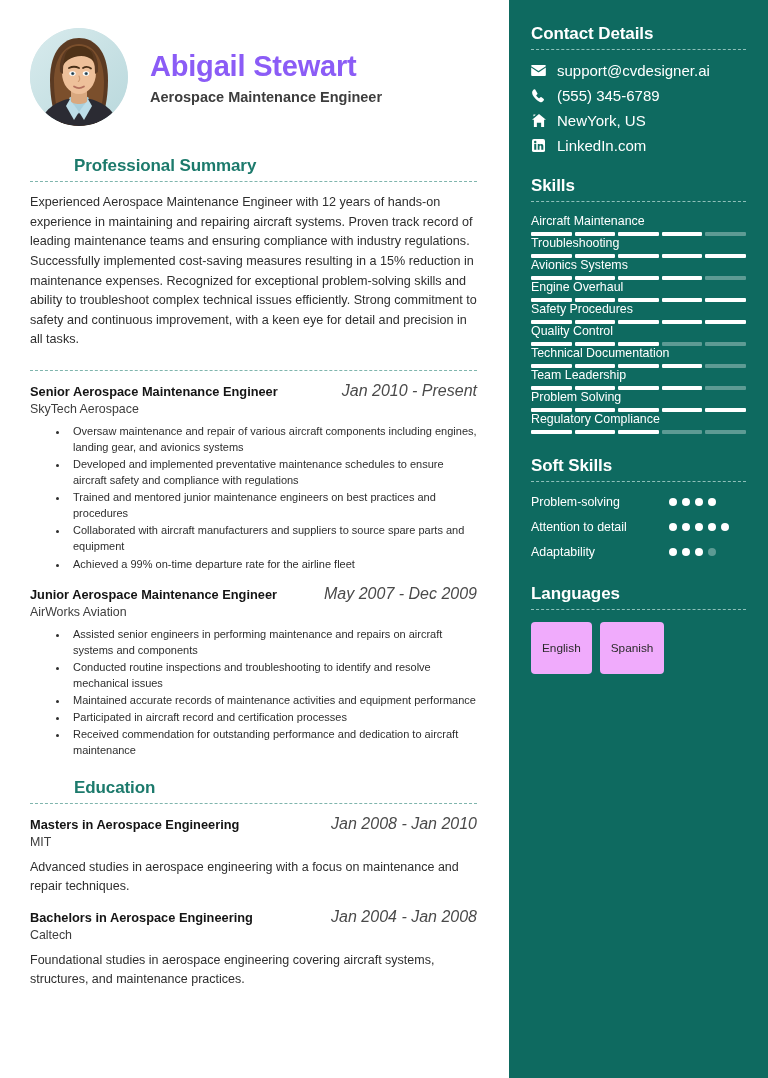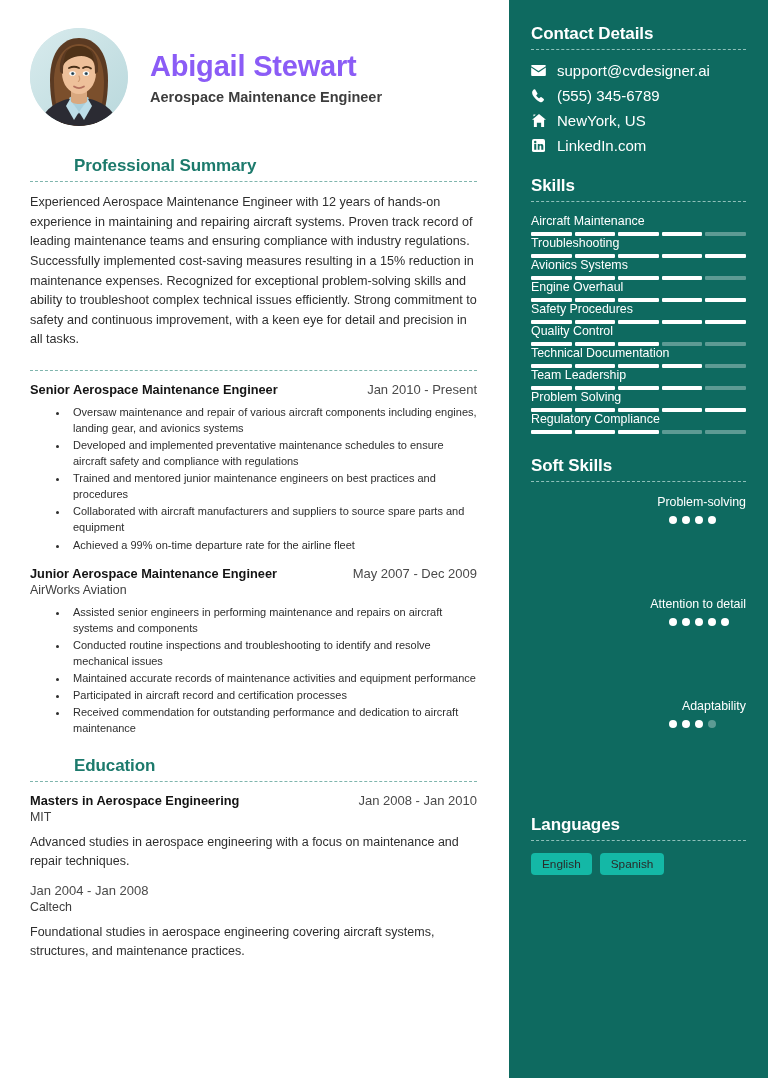--- a/index.html
+++ b/index.html
@@ -89,24 +89,25 @@
     justify-content: space-between;
     align-items: baseline;
     gap: 12px;
   }
   .entry-title {
     font-size: 12.8px;
     font-weight: bold;
     color: #141414;
   }
   .entry-date {
-    font-size: 13px;
+    font-size: 16px;
     color: #4a4a4a;
     white-space: nowrap;
     flex: 0 0 auto;
+    font-style: italic;
   }
   .entry-org {
     font-size: 12.4px;
     color: #3d3d3d;
     margin-top: 2px;
   }
   .entry-desc {
     font-size: 12.5px;
     line-height: 1.5;
     color: #2e2e2e;
@@ -182,25 +183,24 @@
     height: 4px;
     flex: 1 1 0;
     background: #ffffff;
     border-radius: 1px;
   }
   .seg.off { background: #5d9b94; }
 
   
   .soft-row {
     display: flex;
-    align-items: flex-end;
+    align-items: flex-start;
     justify-content: space-between;
     gap: 0;
     margin-bottom: 7px;
-    flex-direction: column;
   }
   .soft-name {
     font-size: 12.4px;
     color: #ffffff;
     line-height: 1.45;
     flex: 1 1 auto;
     max-width: 104px;
   }
   .soft-dots {
     display: flex;
@@ -218,24 +218,24 @@
   }
   .dot.off { background: #5d9b94; }
 
   
   .lang-list {
     display: flex;
     flex-wrap: wrap;
     gap: 8px;
   }
   .lang-chip {
-    background: #14b8a6;
+    background: #f0abfc;
     color: #2a2a2a;
     font-size: 11.8px;
-    padding: 4px 11px;
+    padding: 19px 11px;
     border-radius: 4px;
   }
 </style>
 </head>
 <body>
 
 <div class="page">
 
   <div class="main">
 
@@ -300,20 +300,21 @@
     </div>
 
     <div class="section">
       <div class="sec-rule"></div>
       <div id="work-list">
           <div class="entry">
             <div class="entry-top">
               <div class="entry-title">Senior Aerospace Maintenance Engineer</div>
               <div class="entry-date">Jan 2010 - Present</div>
             </div>
+            <div class="entry-org">SkyTech Aerospace</div>
             <ul class="bullets">
               <li>Oversaw maintenance and repair of various aircraft components including engines, landing gear, and avionics systems</li>
               <li>Developed and implemented preventative maintenance schedules to ensure aircraft safety and compliance with regulations</li>
               <li>Trained and mentored junior maintenance engineers on best practices and procedures</li>
               <li>Collaborated with aircraft manufacturers and suppliers to source spare parts and equipment</li>
               <li>Achieved a 99% on-time departure rate for the airline fleet</li>
             </ul>
           </div>
           <div class="entry">
             <div class="entry-top">
@@ -339,20 +340,21 @@
           <div class="entry">
             <div class="entry-top">
               <div class="entry-title">Masters in Aerospace Engineering</div>
               <div class="entry-date">Jan 2008 - Jan 2010</div>
             </div>
             <div class="entry-org">MIT</div>
             <div class="entry-desc">Advanced studies in aerospace engineering with a focus on maintenance and repair techniques.</div>
           </div>
           <div class="entry">
             <div class="entry-top">
+              <div class="entry-title">Bachelors in Aerospace Engineering</div>
               <div class="entry-date">Jan 2004 - Jan 2008</div>
             </div>
             <div class="entry-org">Caltech</div>
             <div class="entry-desc">Foundational studies in aerospace engineering covering aircraft systems, structures, and maintenance practices.</div>
           </div>
         </div>
     </div>
 
   </div>
 

